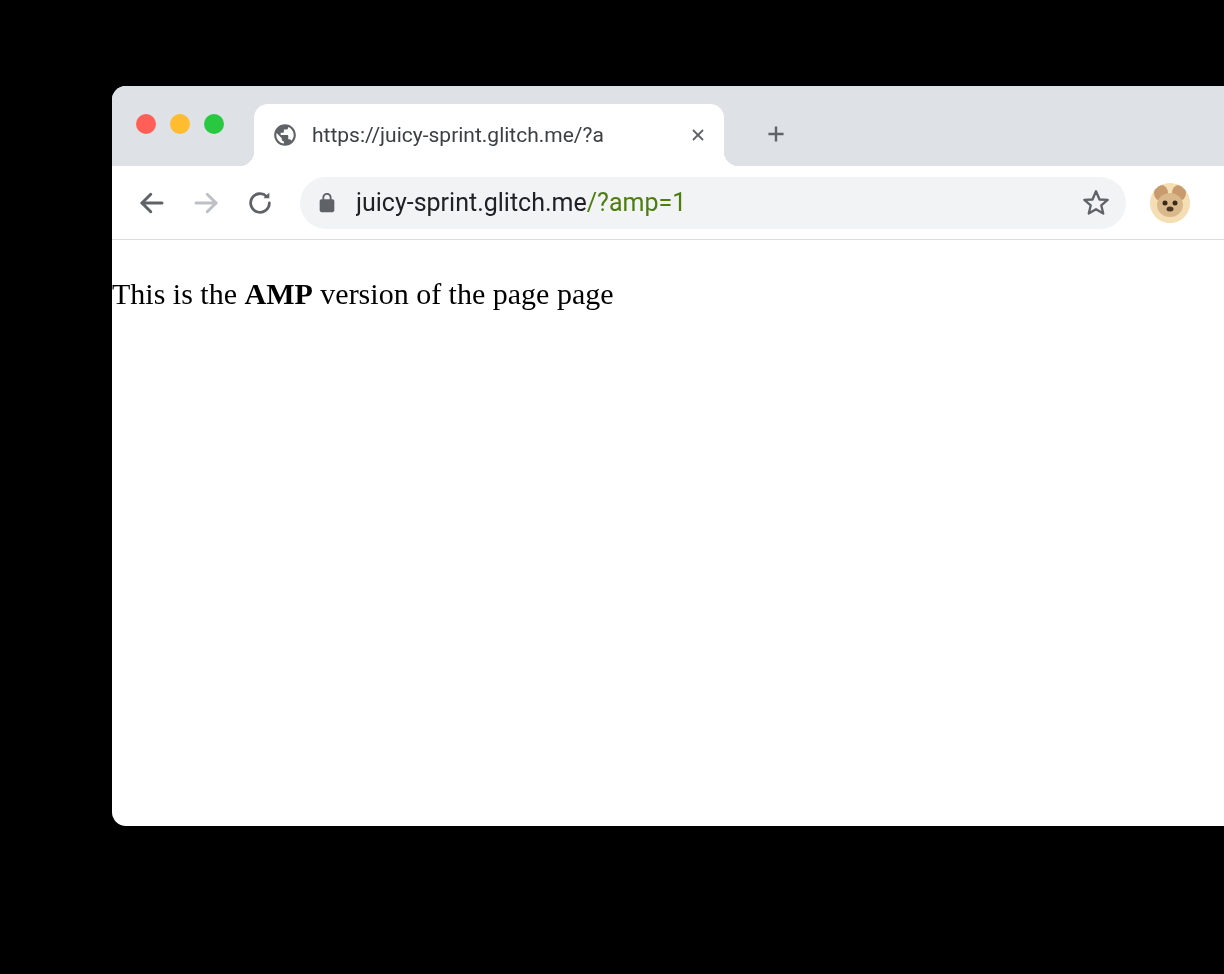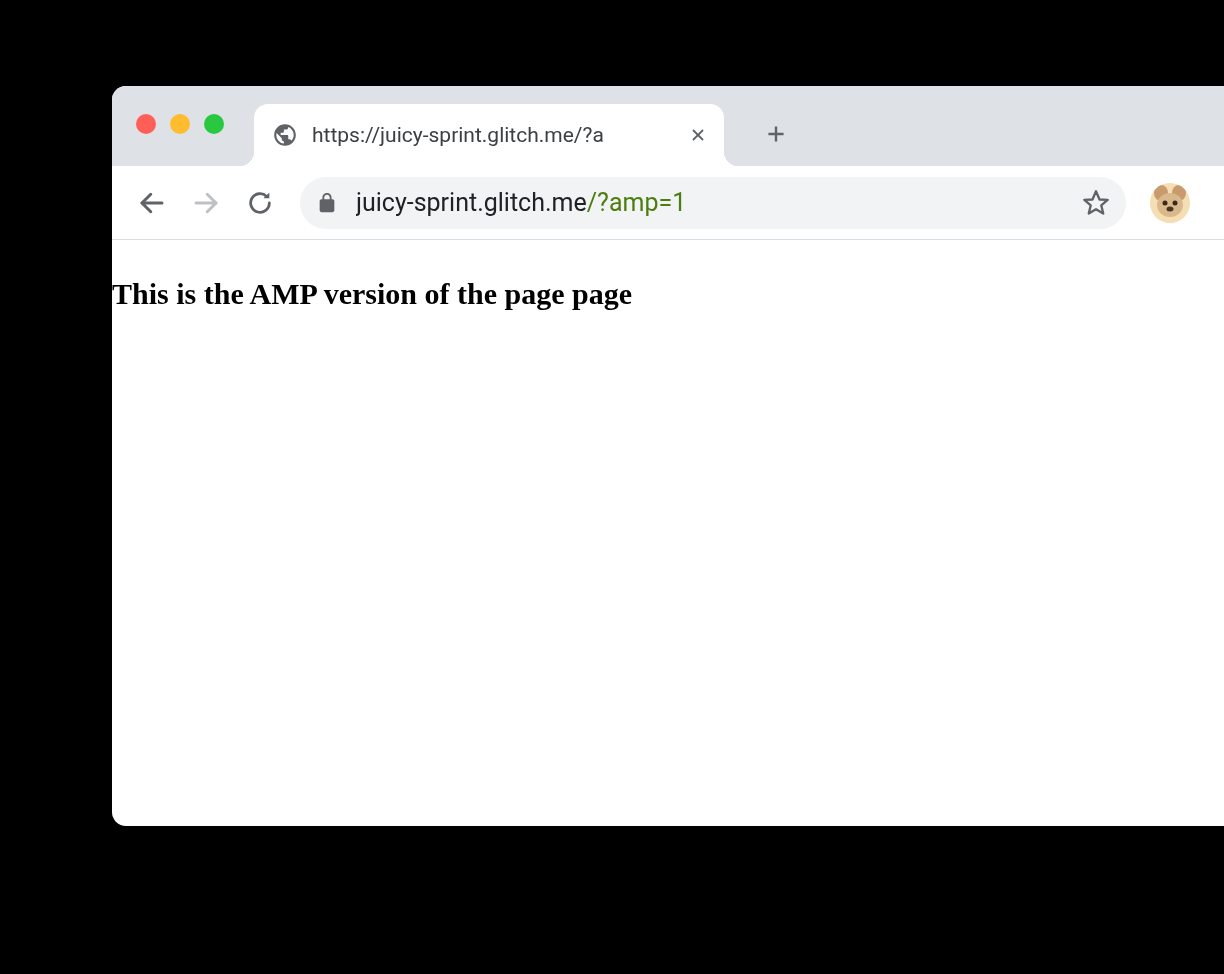--- a/index.html
+++ b/index.html
@@ -197,21 +197,20 @@
     }
     .content {
       padding: 34px 0 0 0;
       font-family: "Times New Roman", Times, serif;
       font-size: 30px;
       color: #000;
       line-height: 1.3;
     }
     .content-text {
       display: inline;
-      font-weight: bold;
     }
     .content-bold {
       font-weight: bold;
       display: inline;
     }
     svg { display: block; }
   </style>
 </head>
 <body>
 

